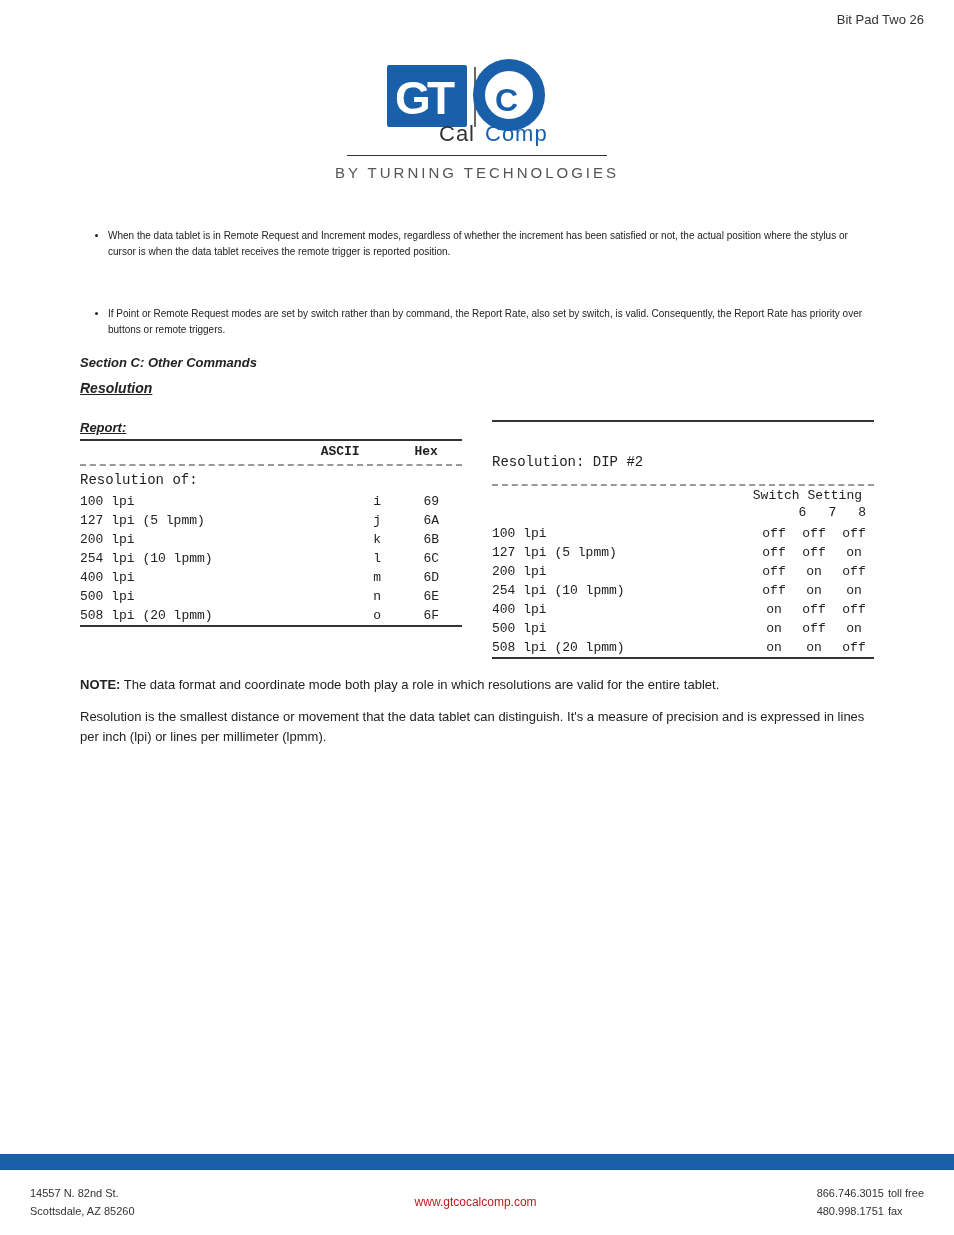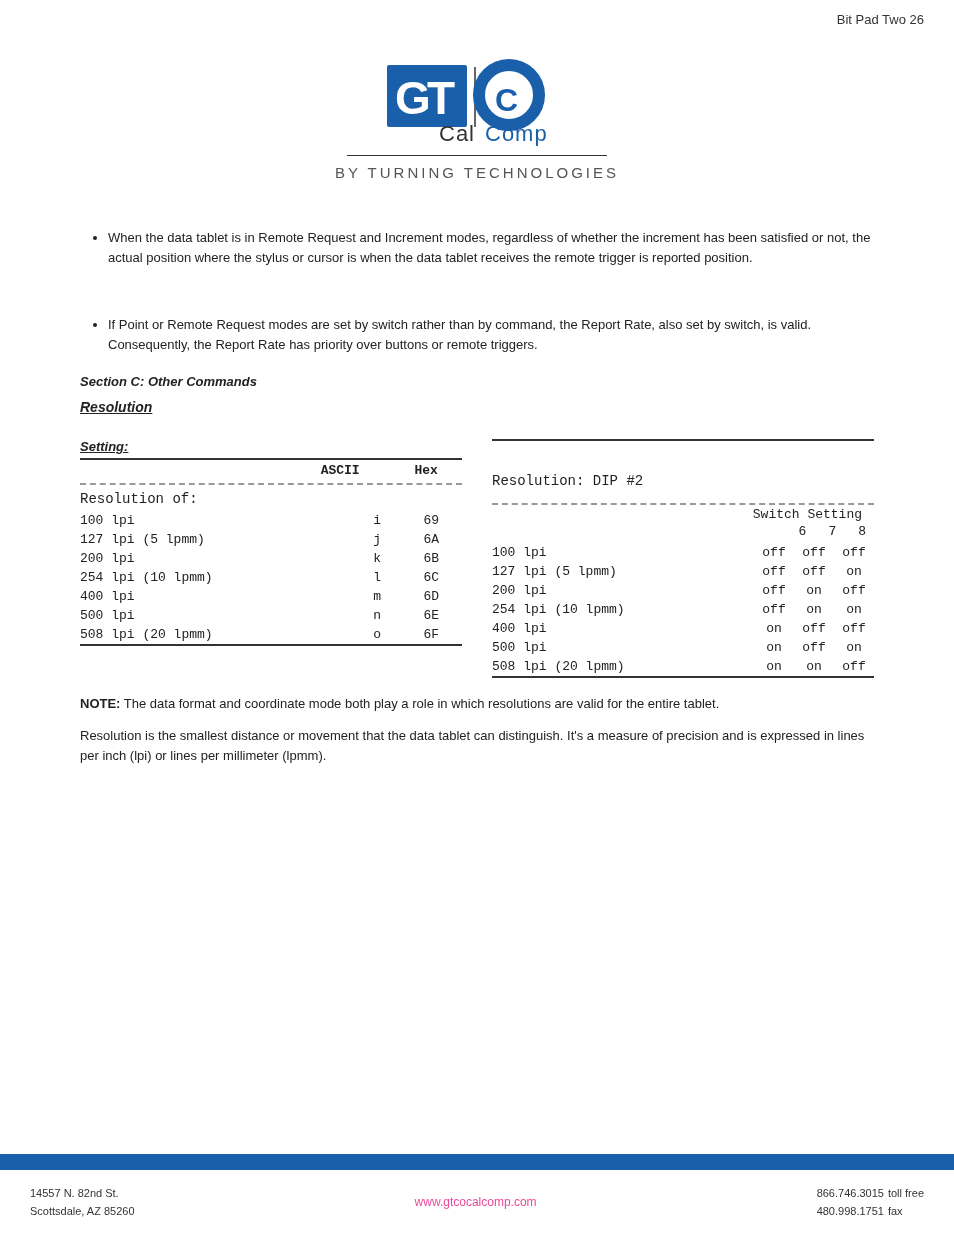--- a/index.html
+++ b/index.html
@@ -63,21 +63,21 @@
     
     .bullet-list {
       list-style: disc;
       padding-left: 28px;
       margin-bottom: 16px;
     }
 
     .bullet-list li {
       margin-bottom: 18px;
       line-height: 1.55;
-      font-size: 13px;
+      font-size: 10px;
       margin-top: 47px;
     }
 
     
     .section-heading {
       font-weight: bold;
       font-style: italic;
       font-size: 13px;
       margin-bottom: 10px;
     }
@@ -210,21 +210,21 @@
       padding: 14px 30px 14px 30px;
       font-size: 11px;
       color: #333;
     }
 
     .footer-left {
       line-height: 1.7;
     }
 
     .footer-center {
-      color: #ec4899;
+      color: #b91c1c;
       font-size: 12px;
       text-decoration: none;
     }
 
     .footer-right {
       text-align: right;
       line-height: 1.7;
     }
 
     .footer-phone-row {
@@ -287,21 +287,21 @@
       <li>If Point or Remote Request modes are set by switch rather than by command, the Report Rate, also set by switch, is valid.  Consequently, the Report Rate has priority over buttons or remote triggers.</li>
     </ul>
 
     <div class="section-heading">Section C: Other Commands</div>
 
     <div class="subsection-heading">Resolution</div>
 
     <div class="two-col-layout">
 
       <div class="left-col">
-        <div class="command-label">Setting:</div>
+        <div class="command-label">Report:</div>
 
         <div class="thick-line"></div>
 
         <table class="cmd-table">
           <thead>
             <tr>
               <th style="text-align:left; width:55%"></th>
               <th>ASCII</th>
               <th>Hex</th>
             </tr>

